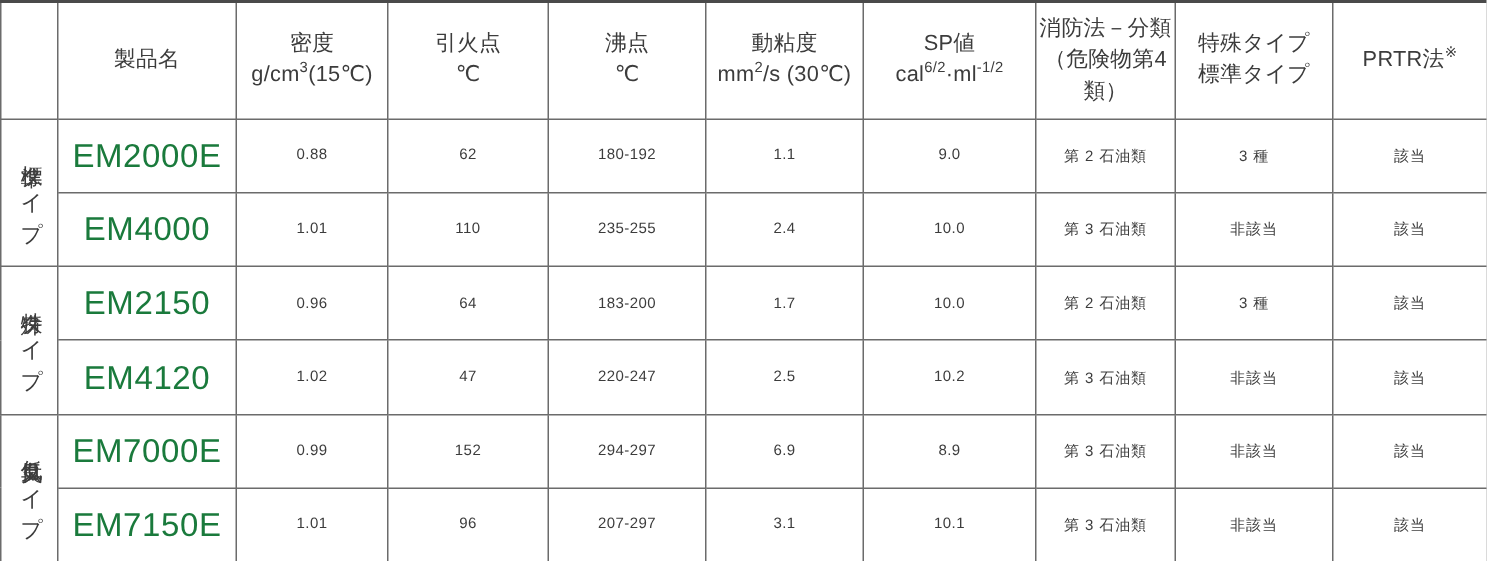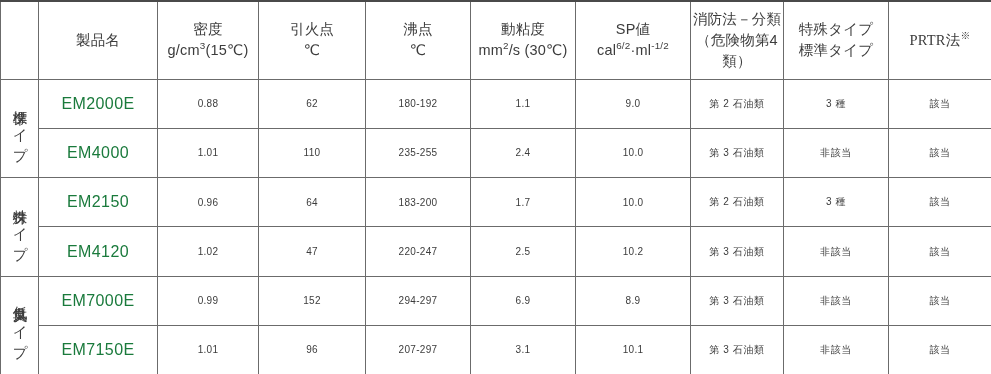--- a/index.html
+++ b/index.html
@@ -53,21 +53,21 @@
     color: #3c3c3c;
     letter-spacing: 0.2px;
   }
   thead th.corner {
     border-top: none;
     border-left: none;
     background: #ffffff;
   }
   .hd-l1 { display: block; }
   .hd-l2 { display: block; }
-  .hd-one { display: block; font-family: Liberation Serif, serif; }
+  .hd-one { display: block; }
   sup, sub {
     font-size: 0.68em;
     line-height: 0;
   }
 
   
   tbody tr { height: 49.3px; }
 
   td.group-label {
     background: #ffffff;
@@ -83,21 +83,21 @@
     text-orientation: upright;
     display: inline-block;
     margin: 0 auto;
     letter-spacing: 1px;
   }
 
   td.product {
     background: #b5dcb0;
     color: #1a7a3c;
     font-weight: bold;
-    font-size: 16px;
+    font-size: 22px;
     text-align: left;
     padding-left: 13px;
     letter-spacing: 0.4px;
   }
 
   td.value {
     background: #d3e8c8;
     color: #3c3c3c;
     font-size: 10px;
     letter-spacing: 0.3px;

